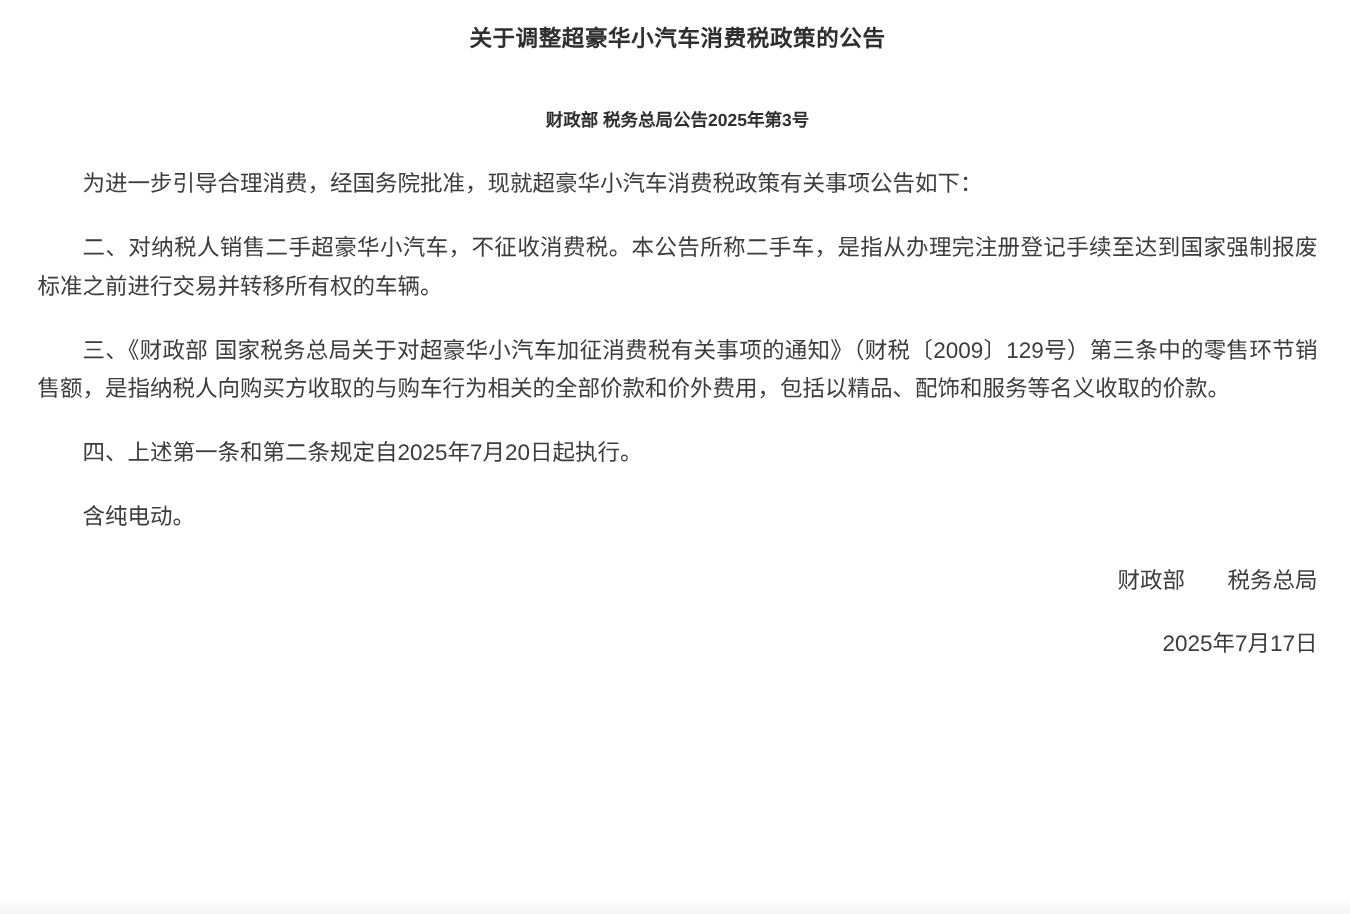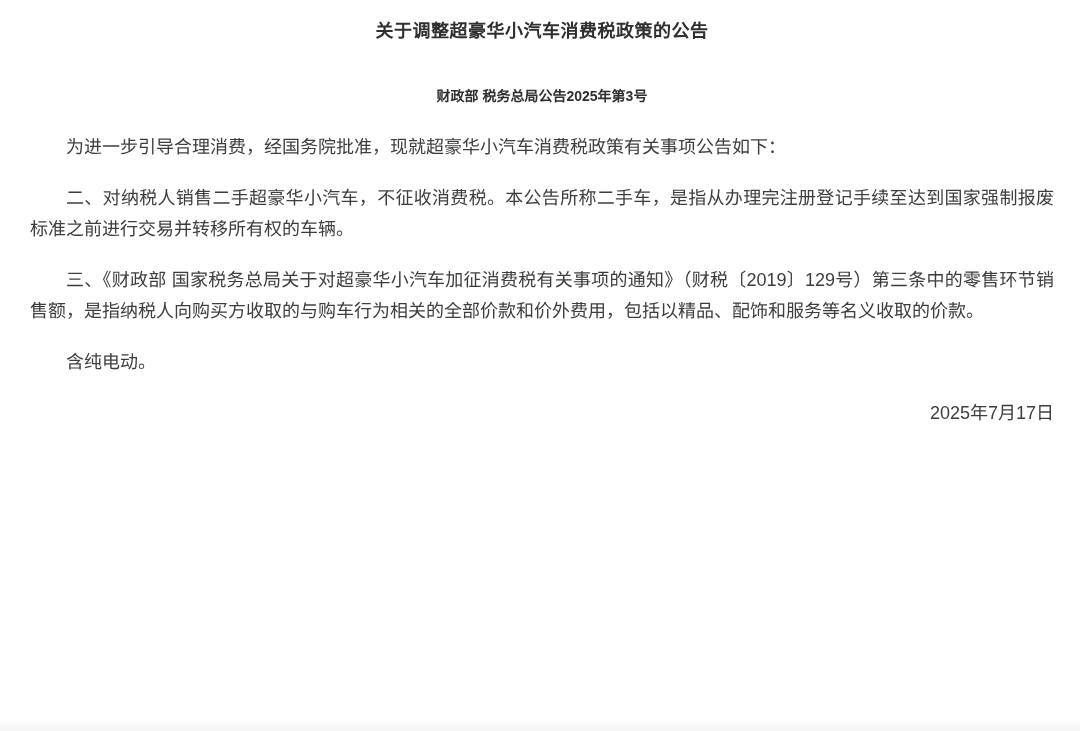--- a/index.html
+++ b/index.html
@@ -80,23 +80,28 @@
   <h1 class="doc-title">关于调整超豪华小汽车消费税政策的公告</h1>
 
   <h2 class="doc-number">财政部 税务总局公告2025年第3号</h2>
 
   <p class="para">为进一步引导合理消费，经国务院批准，现就超豪华小汽车消费税政策有关事项公告如下：</p>
 
 
 
   <p class="para">二、对纳税人销售二手超豪华小汽车，不征收消费税。本公告所称二手车，是指从办理完注册登记手续至达到国家强制报废标准之前进行交易并转移所有权的车辆。</p>
 
-  <p class="para">三、《财政部 国家税务总局关于对超豪华小汽车加征消费税有关事项的通知》（财税〔2019〕129号）第三条中的零售环节销售额，是指纳税人向购买方收取的与购车行为相关的全部价款和价外费用，包括以精品、配饰和服务等名义收取的价款。</p>
+  <p class="para">三、《财政部 国家税务总局关于对超豪华小汽车加征消费税有关事项的通知》（财税〔2009〕129号）第三条中的零售环节销售额，是指纳税人向购买方收取的与购车行为相关的全部价款和价外费用，包括以精品、配饰和服务等名义收取的价款。</p>
 
+  <p class="para">四、上述第一条和第二条规定自2025年7月20日起执行。</p>
 
   <p class="para">含纯电动。</p>
 
+  <div class="signature-block">
+    <span>财政部</span>
+    <span>税务总局</span>
+  </div>
 
   <div class="doc-date">2025年7月17日</div>
 
   <div class="bottom-fade"></div>
 
 </div>
 
 </body></html>

